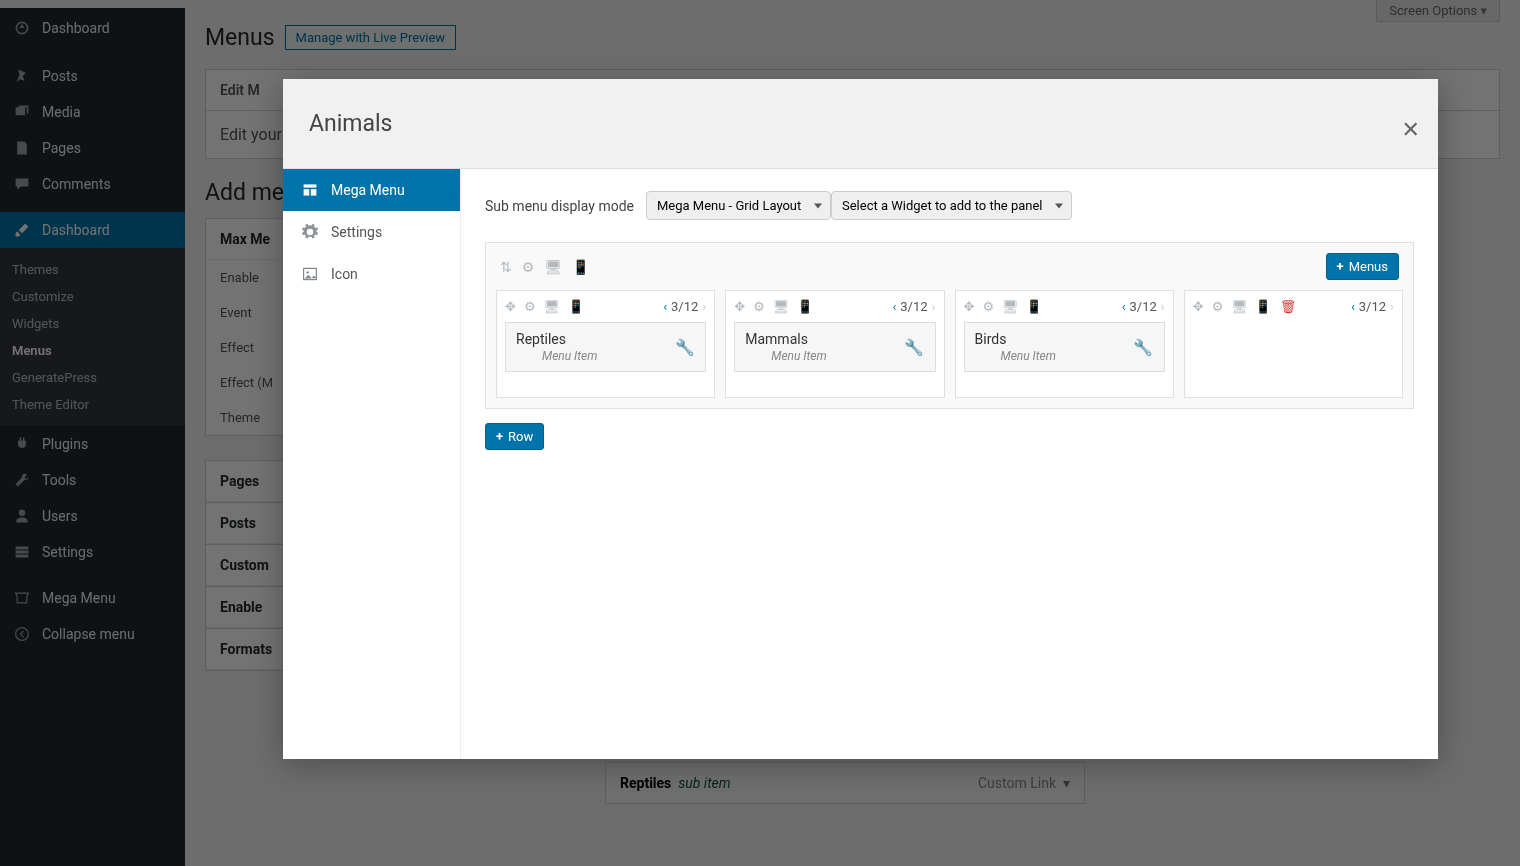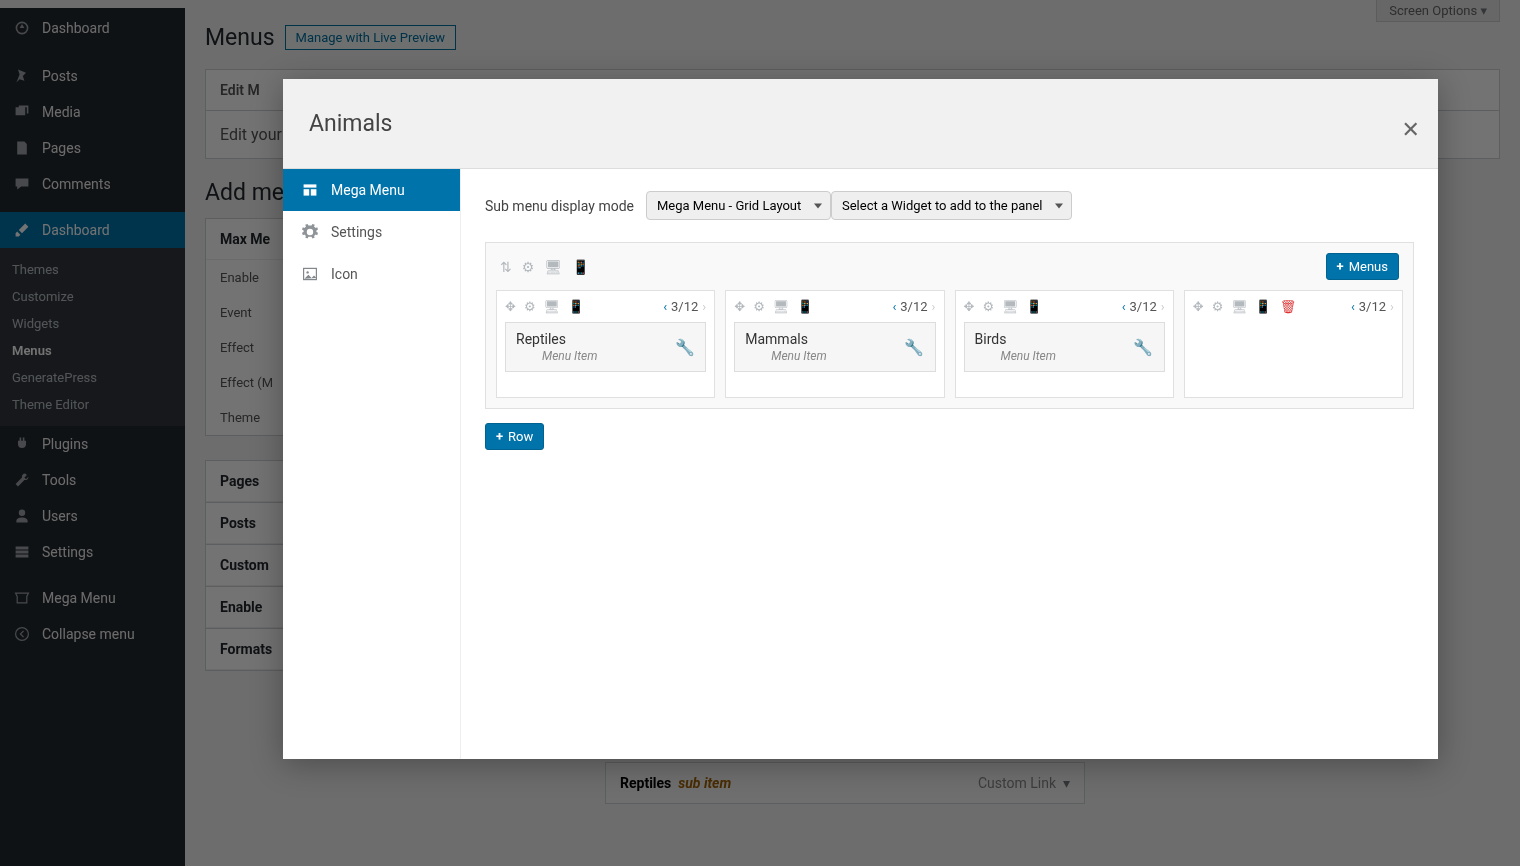--- a/index.html
+++ b/index.html
@@ -250,21 +250,21 @@
       </div>
     <div class="metabox">
         <h3>
           <span>Formats</span>
           <span class="carrot">▾</span>
         </h3>
       </div>
   </div>
 
   <div style="position:absolute; left:420px; top:762px; width:480px; border:1px solid #ccd0d4; background:#f6f6f6; padding:12px 14px; display:flex; justify-content:space-between; align-items:center; font-size:14px;">
-    <span><b>Reptiles</b> &nbsp;<i style="color:#a16207;font-weight:bold;">sub item</i></span>
+    <span><b>Reptiles</b> &nbsp;<i style="color:#14532d;">sub item</i></span>
     <span style="color:#888;"><span>Custom Link</span> &nbsp;<span class="carrot">▾</span></span>
   </div>
 </div>
 
 <div class="overlay"></div>
 
 <div class="modal">
   <div class="modal-head">
     <div class="modal-title">Animals</div>
     <div class="modal-close">✕</div>

